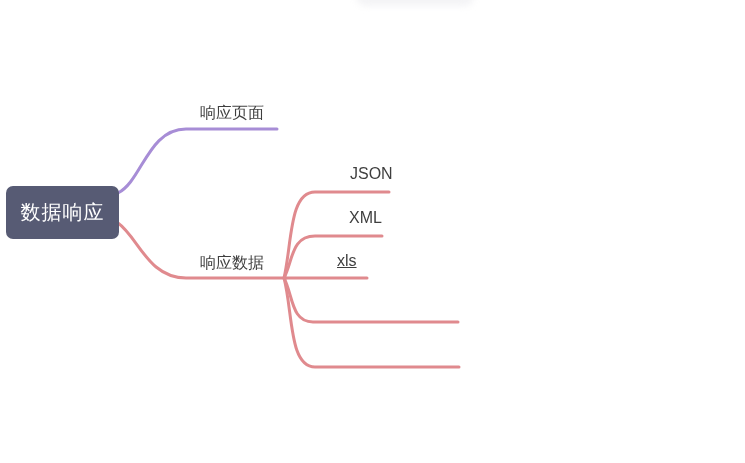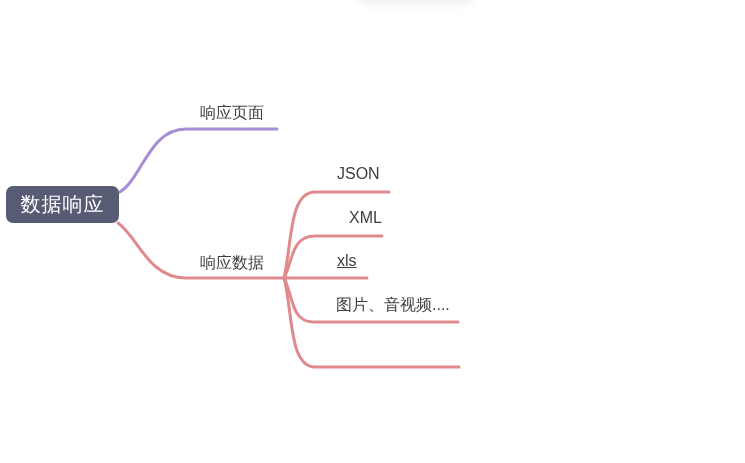--- a/index.html
+++ b/index.html
@@ -37,21 +37,21 @@
     stroke-width: 3;
     stroke-linecap: round;
     stroke-linejoin: round;
   }
 
   .root-topic {
     position: absolute;
     left: 6px;
     top: 186px;
     width: 113px;
-    height: 37px;
+    height: 53px;
     border-radius: 7px;
     display: flex;
     align-items: center;
     justify-content: center;
     font-size: 20px;
     font-weight: 500;
     letter-spacing: 1px;
     cursor: default;
   }
 
@@ -59,21 +59,21 @@
     position: absolute;
     font-size: 16px;
     line-height: 18px;
     white-space: nowrap;
     color: var(--topic-color, #3f3f3f);
     cursor: default;
   }
 
   .topic-response-page { left: 200px; top: 104px; text-align: center; }
   .topic-response-data { left: 200px; top: 254px; text-align: right; }
-  .topic-json   { left: 337px; top: 165px; }
+  .topic-json   { left: 350px; top: 165px; }
   .topic-xml    { left: 349px; top: 209px; }
   .topic-xls    { left: 337px; top: 252px; text-decoration: underline; }
   .topic-media  { left: 336px; top: 296px; }
   .topic-custom { left: 337px; top: 340px; }
 </style>
 </head>
 <body>
 
 <div class="canvas" style="background-color: rgb(255, 255, 255); --topic-color: #3f3f3f;">
 
@@ -94,16 +94,15 @@
   <div class="topic topic-response-page">响应页面</div>
 
   <div class="topic topic-response-data">响应数据</div>
 
   <div class="topic topic-json">JSON</div>
 
   <div class="topic topic-xml">XML</div>
 
   <div class="topic topic-xls">xls</div>
 
-  <div class="topic topic-media">图片、音视频....</div>
 
 
 </div>
 
 </body></html>

